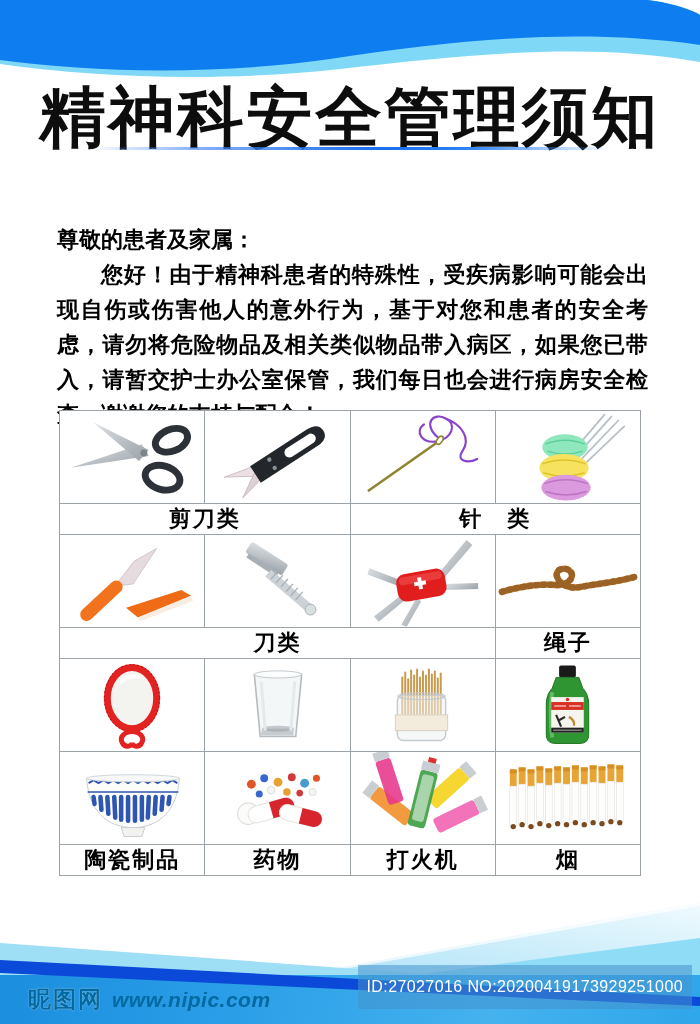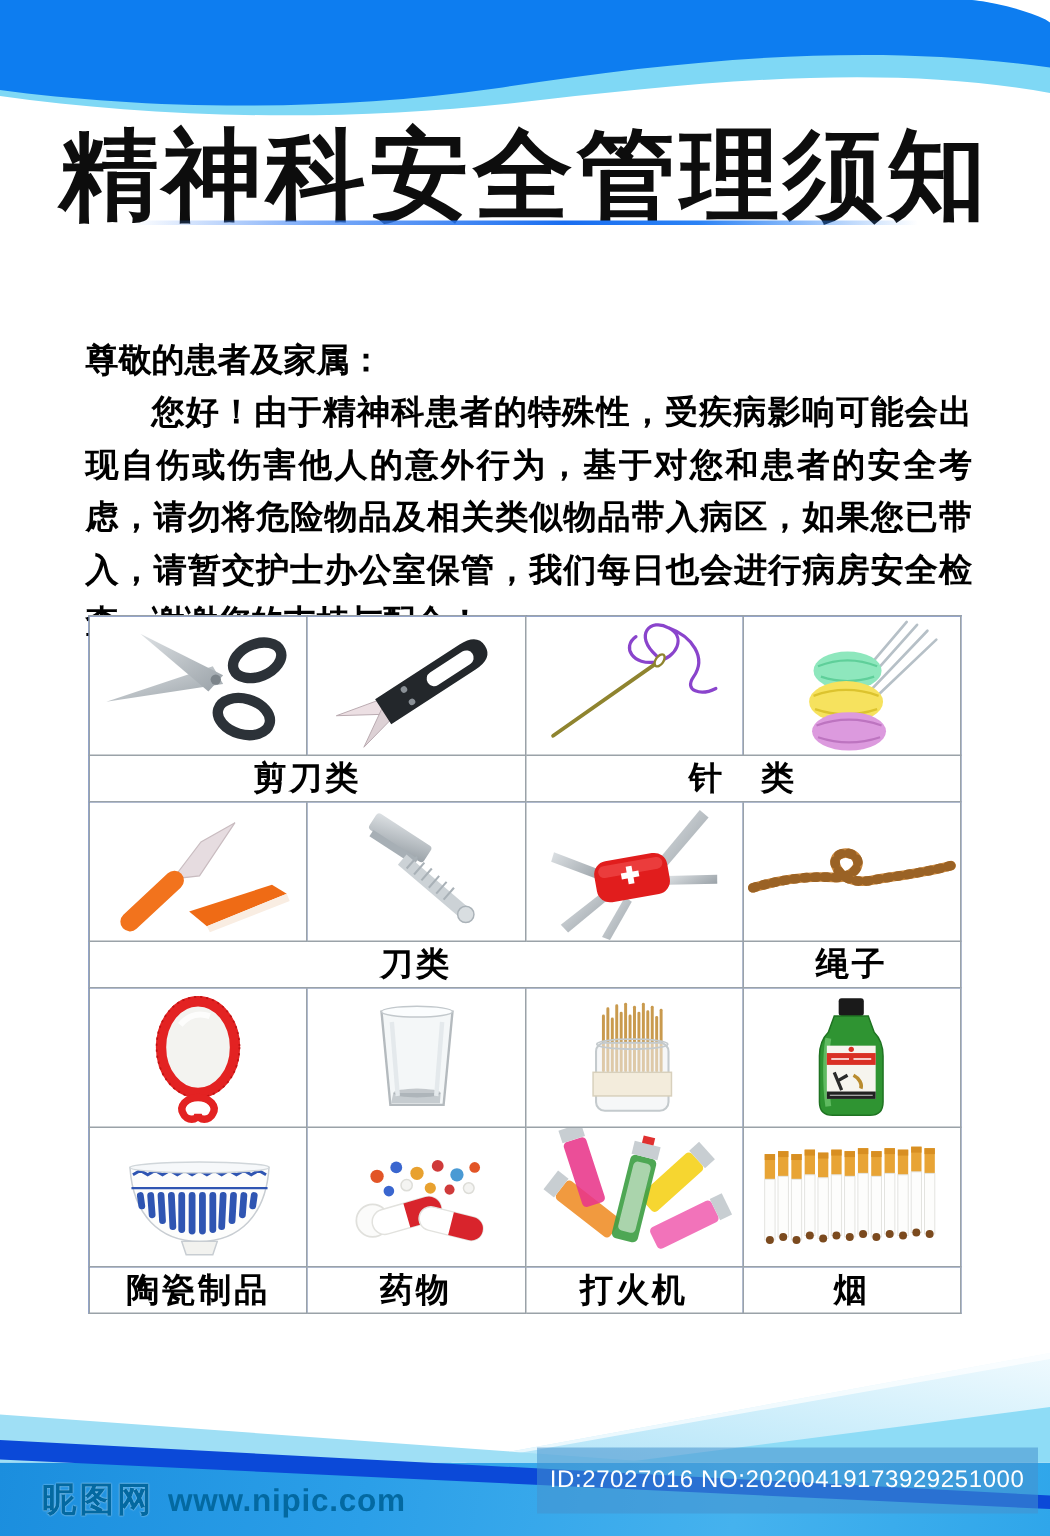--- a/index.html
+++ b/index.html
@@ -30,21 +30,21 @@
   .item-svg{display:block;margin:0 auto;}
 
   
   .footer-bar{position:absolute;left:0;bottom:0;width:700px;height:49px;z-index:1;
       background:linear-gradient(100deg,#1b8ede 0%,#2b9fe8 35%,#45b2ee 70%,#2fa6ea 100%);}
   .bottom-decor{position:absolute;left:0;bottom:0;width:700px;height:130px;z-index:2;pointer-events:none;}
   .footer-logo{position:absolute;left:28px;bottom:9px;z-index:3;color:#0369a1;
       font-family:"Liberation Sans","DejaVu Sans",sans-serif;font-weight:700;
       display:flex;align-items:baseline;gap:9px;}
   .site-name{font-size:23px;letter-spacing:2px;text-shadow:0 0 1px #eaf6ff;}
-  .site-url{font-size:21px;letter-spacing:.5px;}
+  .site-url{font-size:21px;letter-spacing:.5px;font-style:italic;}
   .id-box{position:absolute;right:8px;bottom:15px;z-index:3;padding:13px 9px;
       background:rgba(70,145,205,.55);color:#ffffff;font-size:16px;letter-spacing:.4px;
       font-family:"Liberation Sans","DejaVu Sans",sans-serif;}
 </style>
 </head>
 <body>
 
 <div class="poster">
 
   <svg class="top-wave" viewBox="0 0 700 85" aria-hidden="true">

